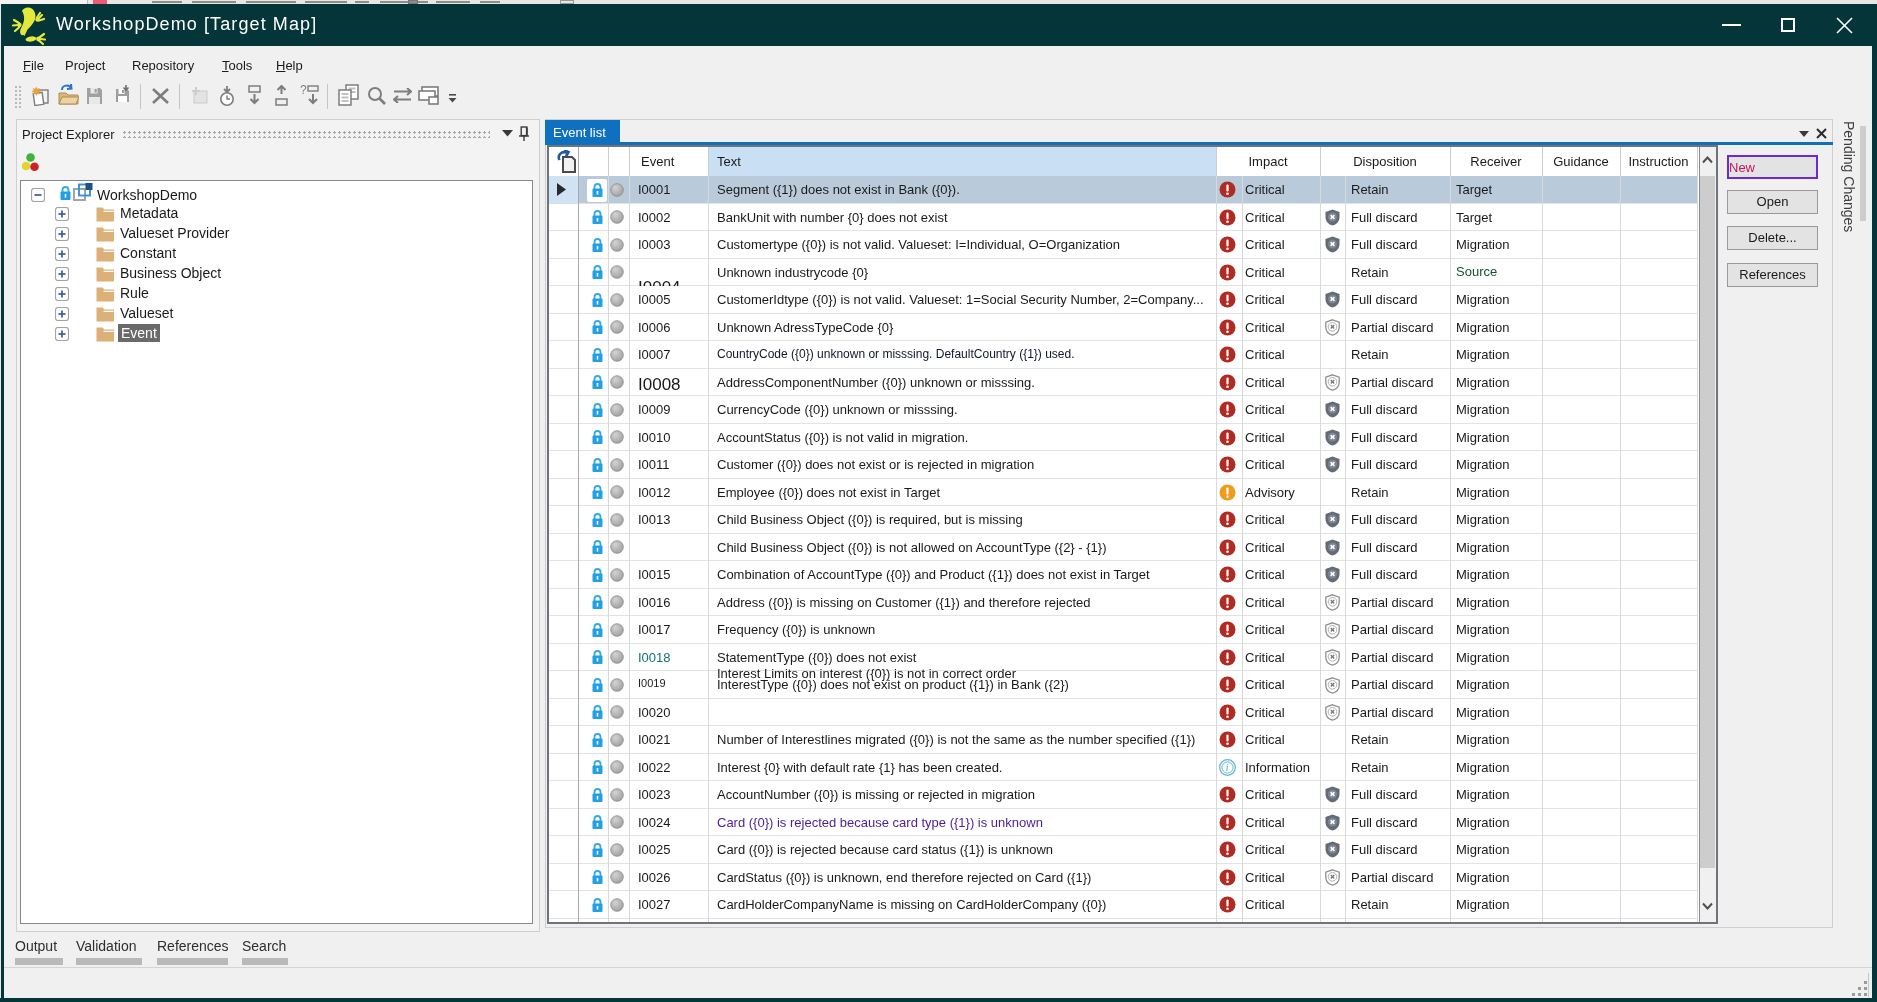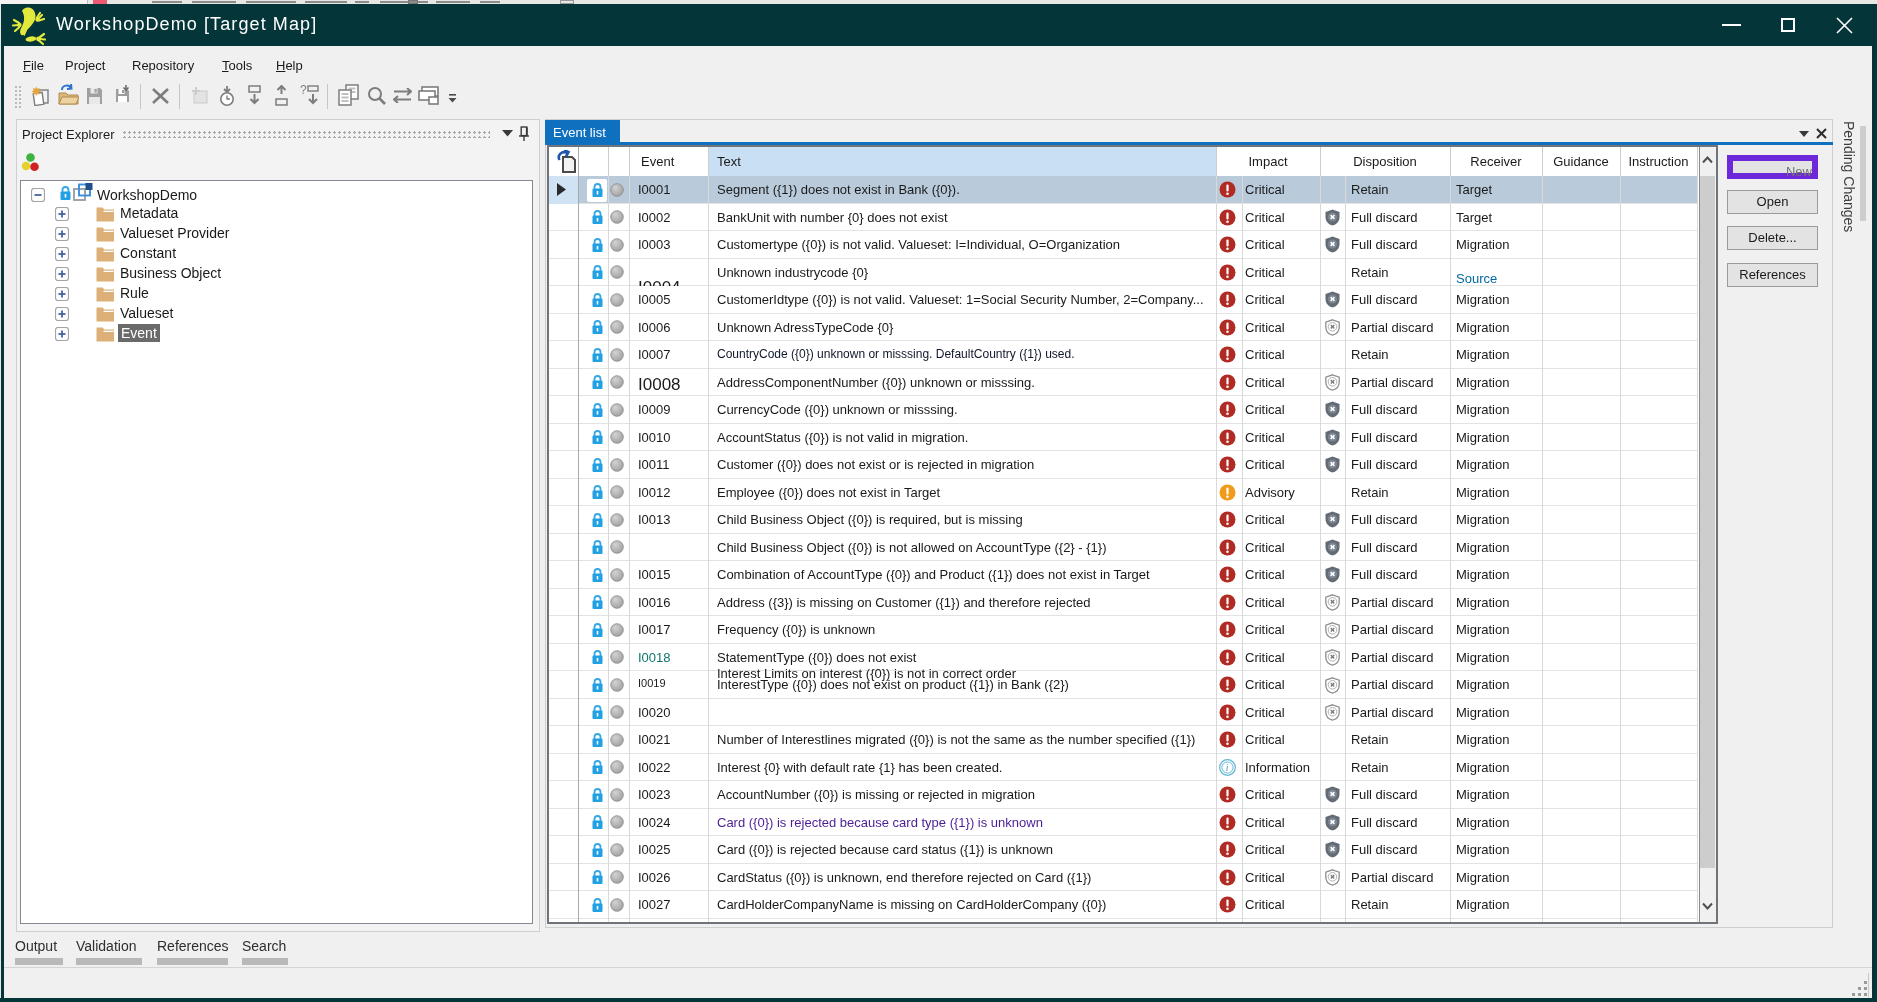--- a/index.html
+++ b/index.html
@@ -398,21 +398,21 @@
   </svg>
 <div class="abs" style="left:638px;top:278px;font-size:17px;color:#1a1a1a">I0004</div>
 <div class="abs" style="left:717px;top:264.8px;width:494px;height:16px;font-size:13px;color:#1a1a1a;white-space:nowrap;overflow:hidden">Unknown industrycode {0}</div>
 <svg class="abs" style="left:1219px;top:263.75px" width="17" height="17" viewBox="0 0 17 17">
 <circle cx="8.5" cy="8.5" r="8" fill="#b02b24"></circle>
 <rect x="7.4" y="3.6" width="2.2" height="7" rx="1" fill="#fff"></rect>
     <circle cx="8.5" cy="12.8" r="1.3" fill="#fff"></circle>
   </svg>
 <div class="abs" style="left:1245px;top:264.8px;font-size:13px;color:#1a1a1a">Critical</div>
 <div class="abs" style="left:1351px;top:264.8px;font-size:13px;color:#1a1a1a">Retain</div>
-<div class="abs" style="left:1456px;top:271px;font-size:13px;color:#0369a1">Source</div>
+<div class="abs" style="left:1456px;top:264px;font-size:13px;color:#14532d">Source</div>
 <div class="abs" style="left:549px;top:286.0px;width:1148px;height:27.5px;background:#fff;border-bottom:1px solid #e3e3e3"></div>
 <svg class="abs" style="left:591px;top:291.55px" width="13" height="16" viewBox="0 0 13 16">
 <path d="M3.5 7 V5 a3 3 0 0 1 6 0 V7" fill="none" stroke="#35a7e5" stroke-width="1.8"></path>
 <rect x="1.5" y="6.5" width="10" height="8.5" rx="1" fill="#21a0e4"></rect>
 <rect x="5.7" y="9" width="1.6" height="3.5" fill="#fff"></rect>
   </svg>
 <svg class="abs" style="left:610px;top:292.75px" width="14" height="14" viewBox="0 0 14 14">
 <defs>
       <radialGradient id="rg610292.75" cx="38%" cy="32%" r="75%">
         <stop offset="0%" stop-color="#d2d2d2"></stop>
@@ -762,21 +762,21 @@
 <svg class="abs" style="left:610px;top:595.25px" width="14" height="14" viewBox="0 0 14 14">
 <defs>
       <radialGradient id="rg610595.25" cx="38%" cy="32%" r="75%">
         <stop offset="0%" stop-color="#d2d2d2"></stop>
         <stop offset="100%" stop-color="#9e9e9e"></stop>
       </radialGradient>
     </defs>
 <circle cx="7" cy="7" r="6.3" fill="url(#rg610595.25)" stroke="#8a8a8a" stroke-width="0.8"></circle>
   </svg>
 <div class="abs" style="left:638px;top:594.8px;font-size:13px;color:#1a1a1a">I0016</div>
-<div class="abs" style="left:717px;top:594.8px;width:494px;height:16px;font-size:13px;color:#1a1a1a;white-space:nowrap;overflow:hidden">Address ({3}) is missing on Customer ({1}) and therefore rejected</div>
+<div class="abs" style="left:717px;top:594.8px;width:494px;height:16px;font-size:13px;color:#1a1a1a;white-space:nowrap;overflow:hidden">Address ({0}) is missing on Customer ({1}) and therefore rejected</div>
 <svg class="abs" style="left:1219px;top:593.75px" width="17" height="17" viewBox="0 0 17 17">
 <circle cx="8.5" cy="8.5" r="8" fill="#b02b24"></circle>
 <rect x="7.4" y="3.6" width="2.2" height="7" rx="1" fill="#fff"></rect>
     <circle cx="8.5" cy="12.8" r="1.3" fill="#fff"></circle>
   </svg>
 <div class="abs" style="left:1245px;top:594.8px;font-size:13px;color:#1a1a1a">Critical</div>
 <svg class="abs" style="left:1325px;top:594.25px" width="15" height="17" viewBox="0 0 15 17">
 <path d="M7.5 0.8 L14.2 3.2 V8 c0 4.3 -2.9 7.2 -6.7 8.2 C3.9 15.2 0.8 12.3 0.8 8 V3.2 Z" fill="#fff" stroke="#8f8f8f" stroke-width="1.3"></path>
 <circle cx="7.5" cy="7.8" r="4.3" fill="none" stroke="#a8a8a8" stroke-width="0.9"></circle>
 <g stroke="#7a7a7a" stroke-width="1.4">
@@ -1139,21 +1139,21 @@
 <div class="abs" style="left:578px;top:147px;width:1px;height:775px;background:#a9a9a9"></div>
 <div class="abs" style="left:1699px;top:147px;width:17px;height:775px;background:#f0f0f0"></div>
 <svg class="abs" style="left:1702px;top:156px" width="11" height="8" viewBox="0 0 11 8">
     <path d="M1 6.5 L5.5 1.5 L10 6.5" fill="none" stroke="#4f4f4f" stroke-width="2"></path>
   </svg>
 <svg class="abs" style="left:1702px;top:902px" width="11" height="8" viewBox="0 0 11 8">
     <path d="M1 1.5 L5.5 6.5 L10 1.5" fill="none" stroke="#4f4f4f" stroke-width="2"></path>
   </svg>
 <div class="abs" style="left:1700px;top:176px;width:15px;height:692px;background:#cdcdcd"></div>
 <div class="abs" style="left:1699px;top:147px;width:1px;height:775px;background:#8a8a8a"></div>
-<div class="abs" style="left:1727px;top:155px;width:91px;height:24px;background:#e3e3e3;border:6px solid #6d28d9;font-size:13px;color:#737373;text-align:right;line-height:22px">New</div>
+<div class="abs" style="left:1727px;top:155px;width:91px;height:24px;background:#e3e3e3;border:2px solid #6d28d9;font-size:13px;color:#be185d;text-align:left;line-height:22px">New</div>
 <div class="abs" style="left:1727px;top:190px;width:91px;height:24px;background:#e3e3e3;border:1px solid #9a9a9a;font-size:13px;color:#1a1a1a;text-align:center;line-height:22px">Open</div>
 <div class="abs" style="left:1727px;top:226px;width:91px;height:24px;background:#e3e3e3;border:1px solid #9a9a9a;font-size:13px;color:#1a1a1a;text-align:center;line-height:22px">Delete...</div>
 <div class="abs" style="left:1727px;top:263px;width:91px;height:24px;background:#e3e3e3;border:1px solid #9a9a9a;font-size:13px;color:#1a1a1a;text-align:center;line-height:22px">References</div>
 <div class="abs" style="left:1838px;top:112px;width:34px;height:886px;background:#f0f0f0"></div>
 <div class="abs" style="left:1841px;top:121px;font-size:14px;color:#3f3f3f;writing-mode:vertical-rl">Pending Changes</div>
 <div class="abs" style="left:1860px;top:126px;width:6px;height:95px;background:#cdcdcd"></div>
 <div class="abs" style="left:15px;top:938px;font-size:14px;color:#2e2e2e">Output</div>
 <div class="abs" style="left:15px;top:958px;width:48px;height:7px;background:#b9b9b9"></div>
 <div class="abs" style="left:76px;top:938px;font-size:14px;color:#2e2e2e">Validation</div>
 <div class="abs" style="left:76px;top:958px;width:66px;height:7px;background:#b9b9b9"></div>

